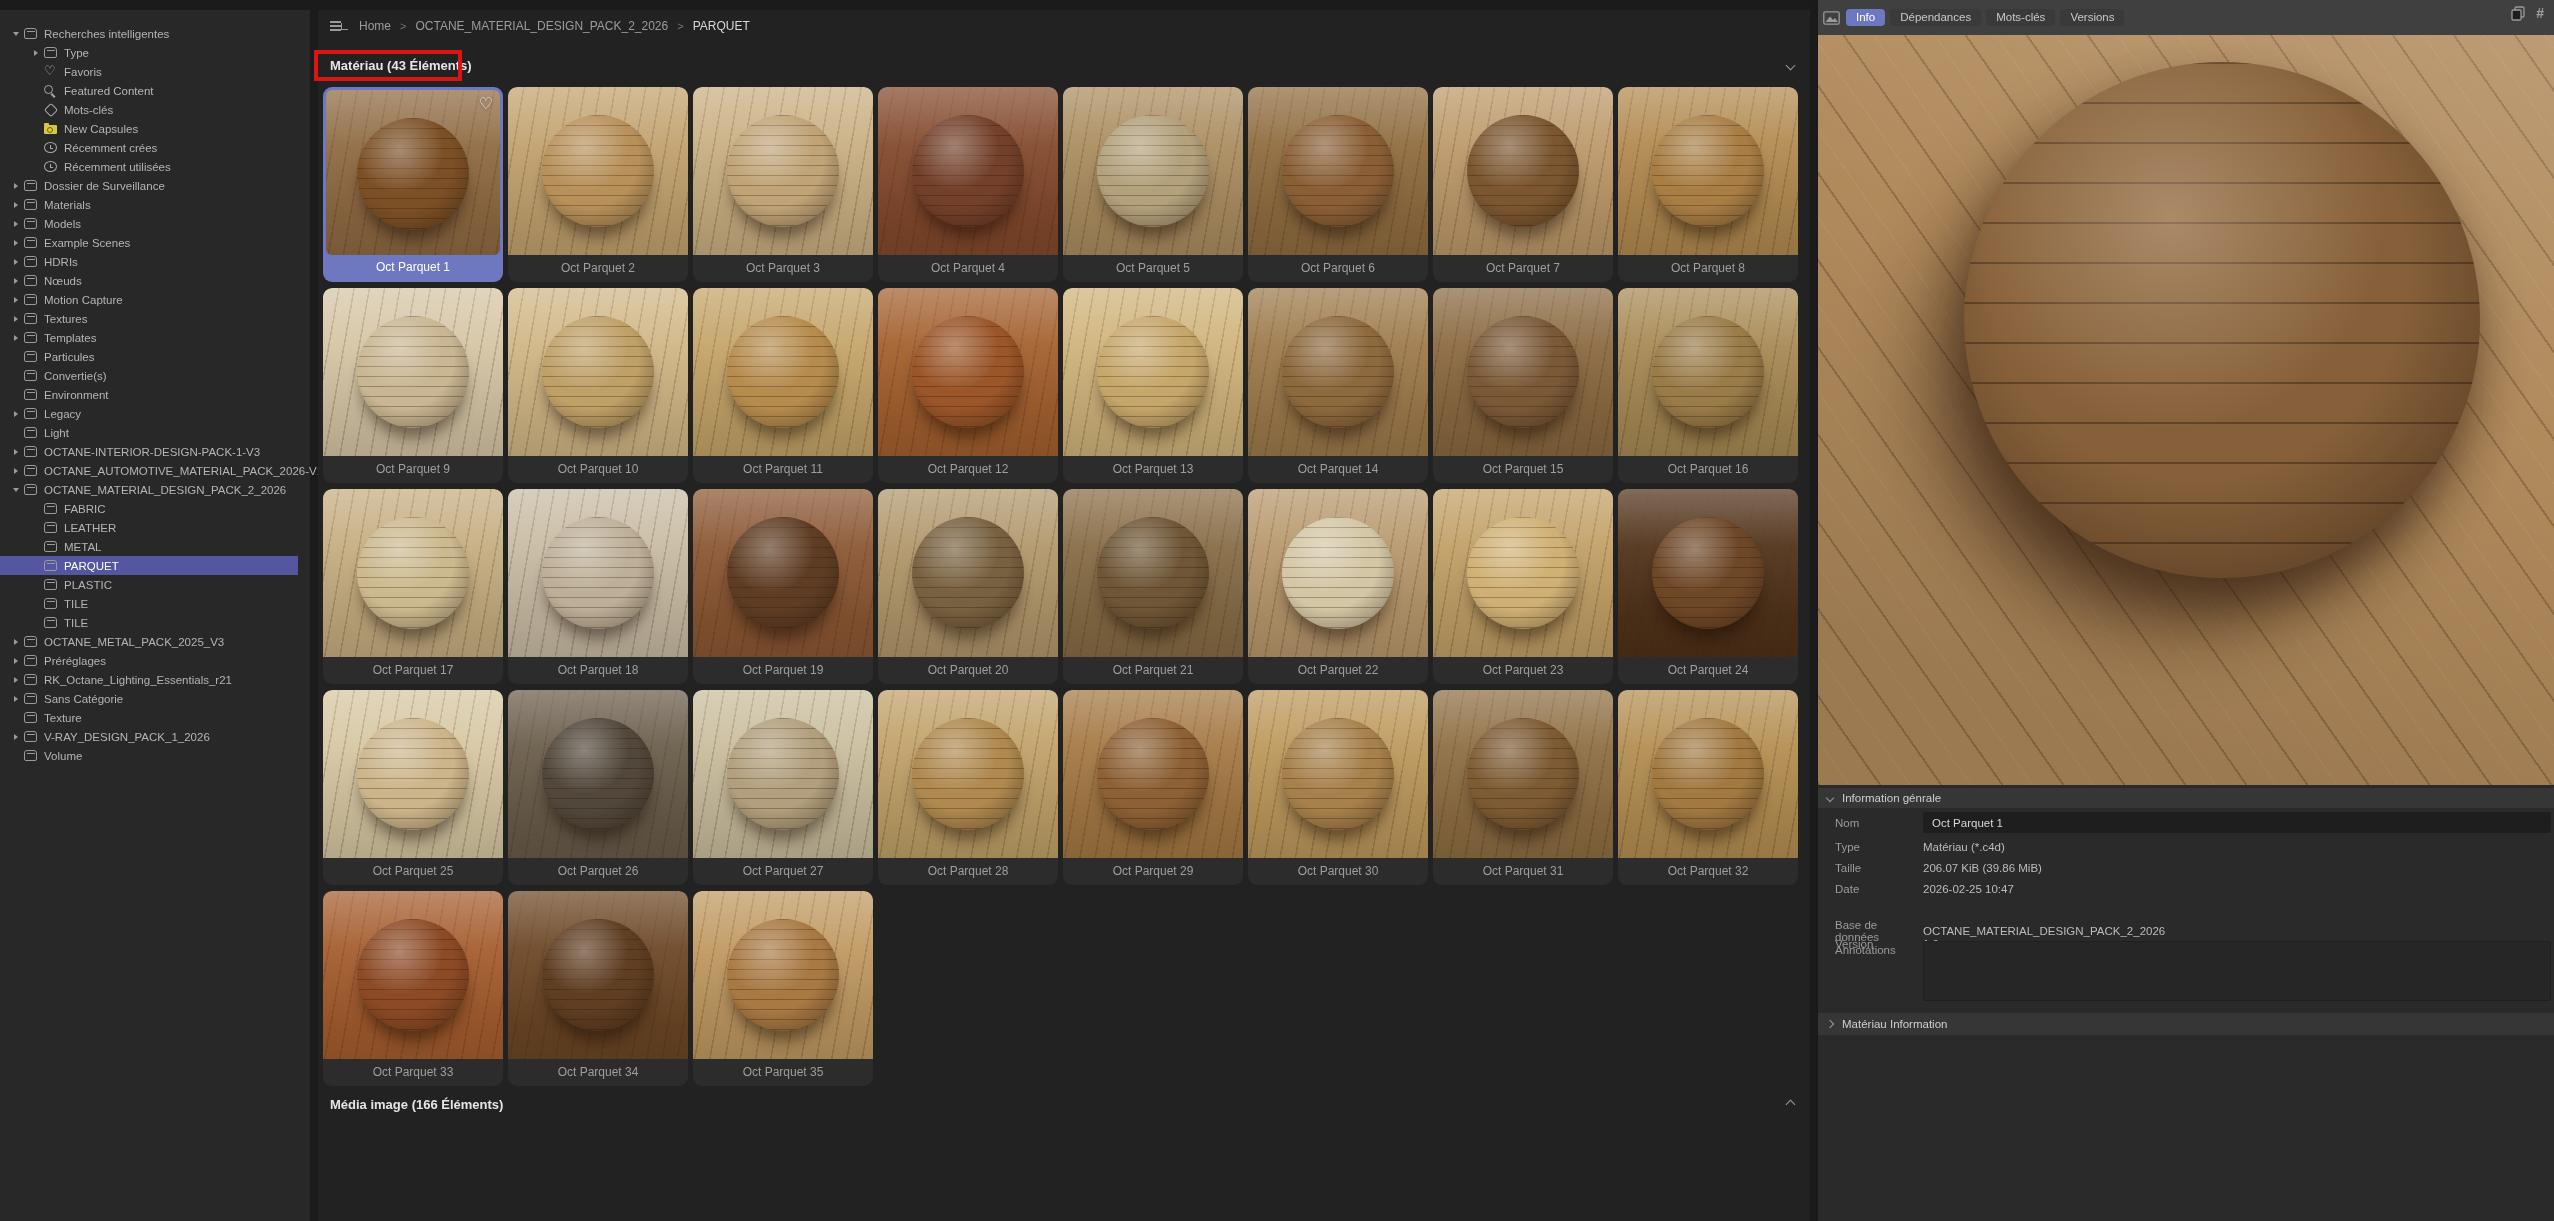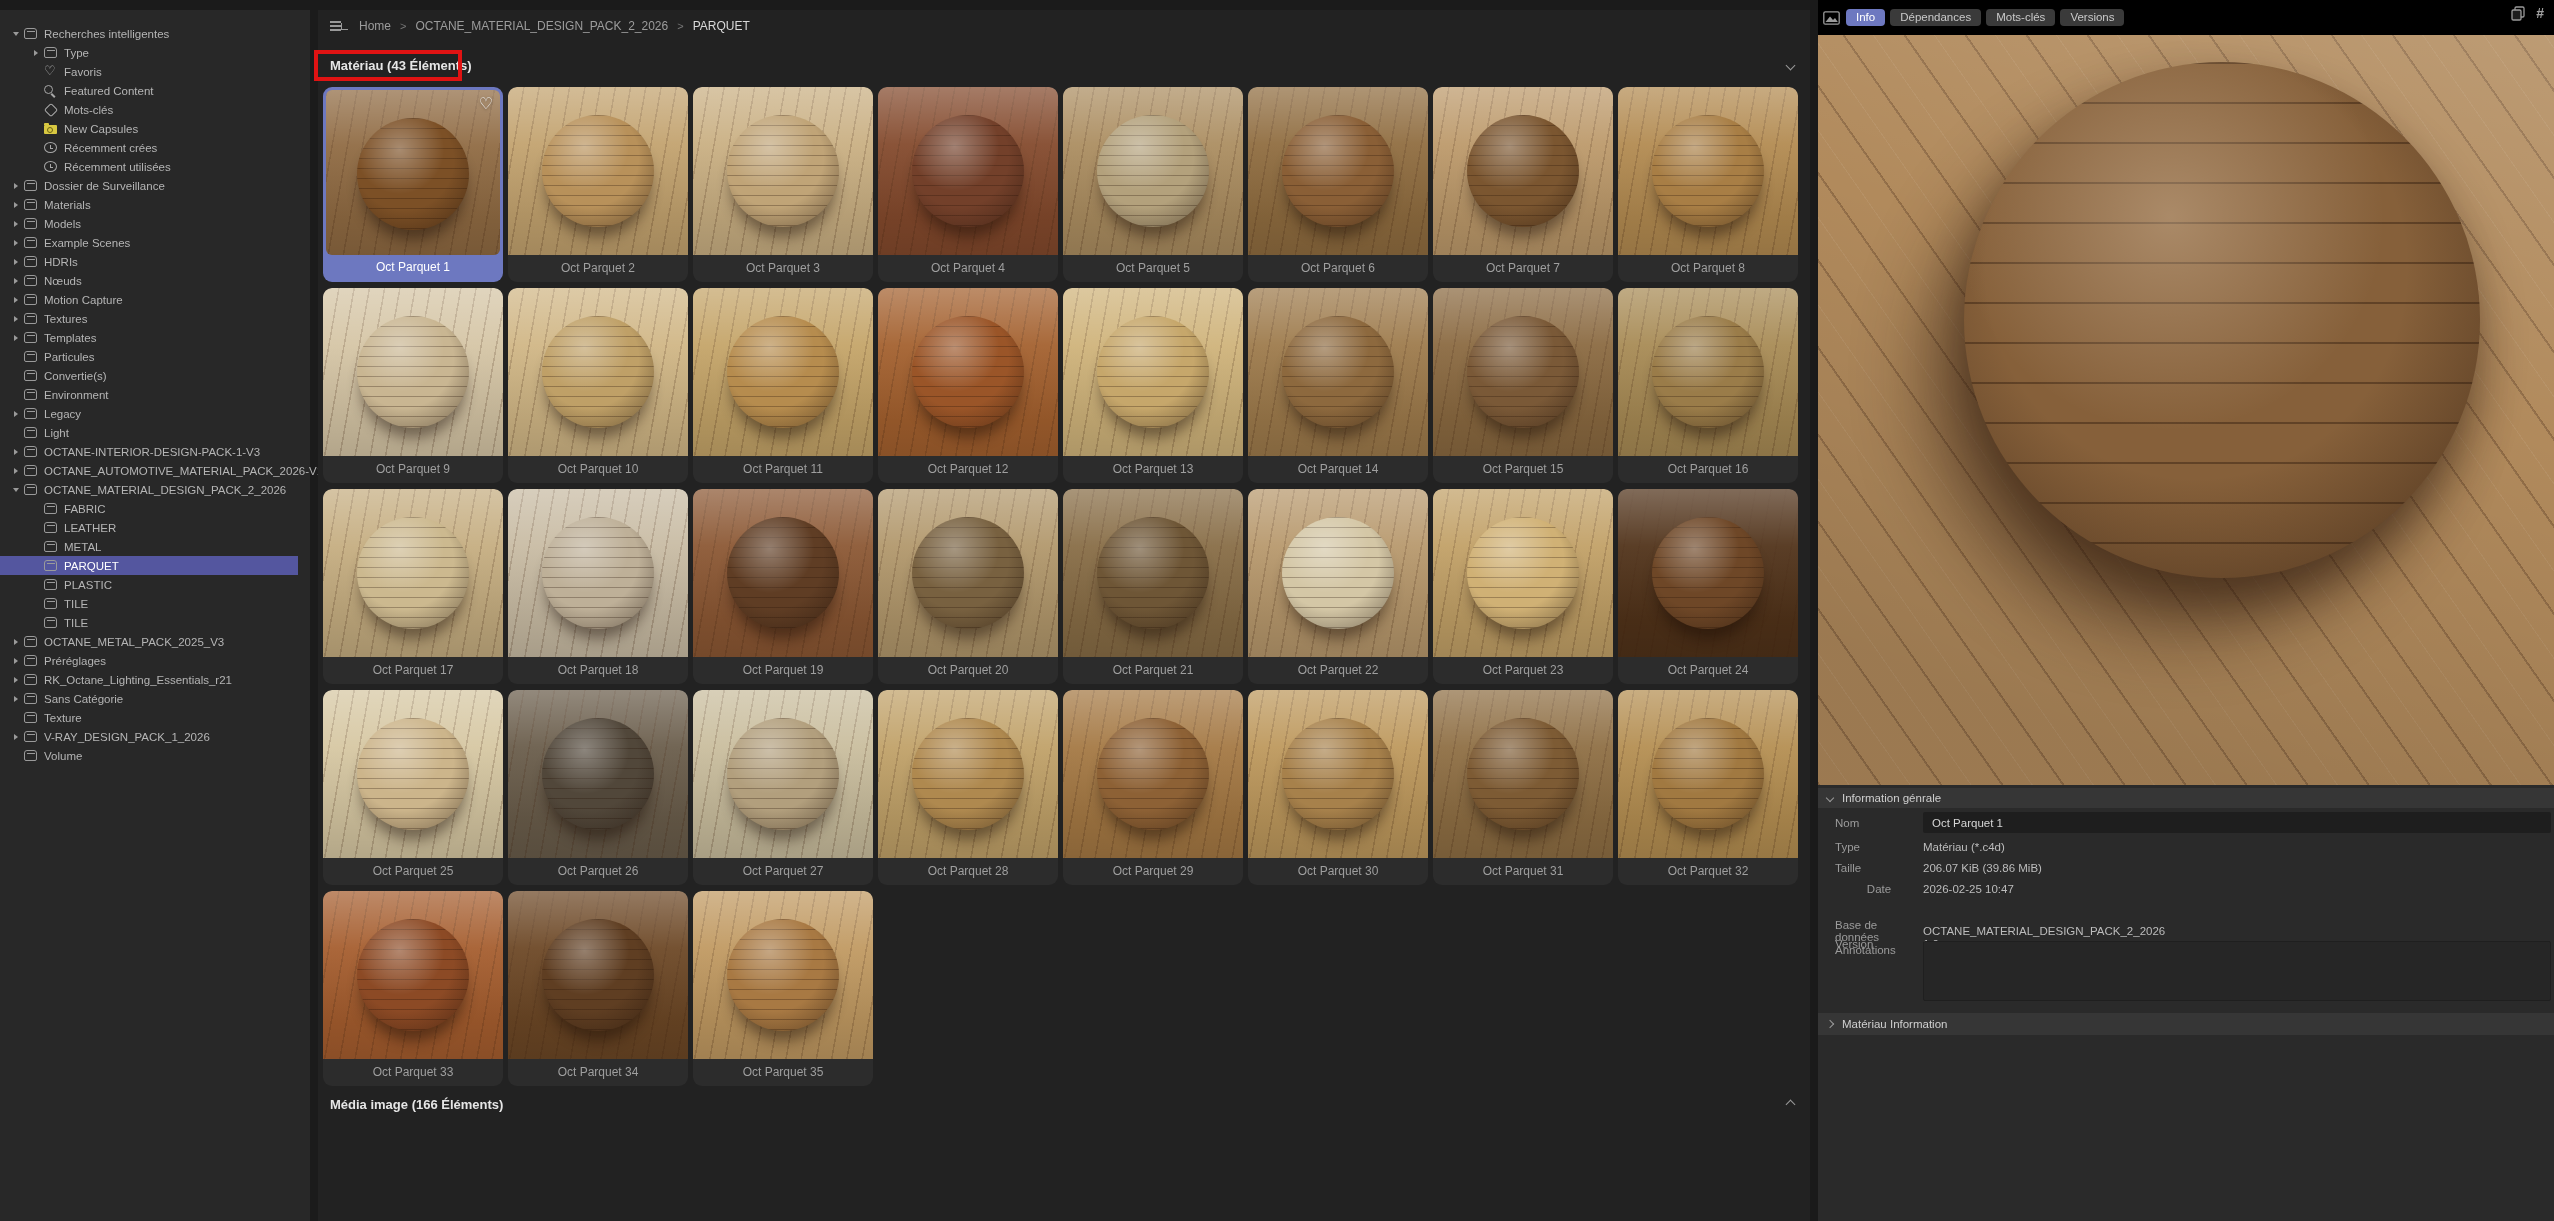--- a/index.html
+++ b/index.html
@@ -73,21 +73,21 @@
       radial-gradient(circle at 42% 38%, rgba(255,255,255,0) 52%, rgba(25,12,4,.38) 88%, rgba(20,10,4,.5)),
       repeating-linear-gradient(180deg, rgba(40,20,8,.30) 0 1px, rgba(255,255,255,0) 1px 10px);
     box-shadow:0 14px 14px -4px rgba(25,12,5,.45);}
   .heart{position:absolute;right:7px;top:4px;font-size:16px;color:#efefef;text-shadow:0 1px 3px rgba(0,0,0,.6);}
   .tname{height:27px;line-height:27px;text-align:center;font-size:12px;color:#9f9f9f;
     overflow:hidden;white-space:nowrap;}
   .tile.selected .tname{height:24px;line-height:24px;color:#fff;}
 
   
   .inspector{position:absolute;left:1818px;top:0;width:736px;height:1221px;background:#2a2a2a;}
-  .tabbar{position:absolute;left:0;top:0;width:736px;height:35px;background:#000000;display:flex;align-items:center;}
+  .tabbar{position:absolute;left:0;top:0;width:736px;height:35px;background:#404040;display:flex;align-items:center;}
   .img-icon{margin-left:5px;width:17px;height:14px;flex:0 0 17px;}
   .tabs{display:flex;margin-left:6px;gap:5px;}
   .tab{border:none;border-radius:4px;background:#3a3a3a;color:#c9c9c9;font-size:11.5px;
     height:17px;padding:0 10px;line-height:17px;font-family:inherit;cursor:default;}
   .tab.active{background:var(--accent,#6d78c0);color:#fff;}
   .topicons{position:absolute;right:10px;top:5px;display:flex;align-items:center;gap:11px;}
   .hash{color:#a0a0a0;font-size:14px;font-weight:bold;}
 
   .preview{position:absolute;left:0;top:35px;width:736px;height:750px;overflow:hidden;
     background-color:#b18a5c;
@@ -109,21 +109,21 @@
   .strip-general{top:788px;height:20px;}
   .strip-material{top:1013px;height:22px;}
 
   .frow{position:absolute;left:0;width:736px;height:21px;display:flex;align-items:center;font-size:11.5px;}
   .flabel{color:#9b9b9b;padding-left:17px;width:105px;flex:0 0 105px;}
   .fvalue{color:#bcbcbc;}
   .nom-row{top:812px;}
   .nom-input{margin-left:0;width:628px;height:21px;background:#1e1e1e;border:none;border-radius:2px;
     color:#d6d6d6;font-size:11.5px;padding-left:9px;font-family:inherit;}
   .rows-block .frow:nth-child(1){top:836px;} .rows-block .frow:nth-child(2){top:857px;}
-  .rows-block .frow:nth-child(3){top:878px;text-align:center;} .rows-block .frow:nth-child(4){top:899px;margin-top:34px;}
+  .rows-block .frow:nth-child(3){top:878px;} .rows-block .frow:nth-child(4){top:899px;margin-top:34px;}
   .rows-block .frow:nth-child(5){top:920px;}
   .ann-row{top:941px;height:60px;align-items:flex-start;}
   .ann-row .flabel{padding-top:3px;}
   .ann-box{width:628px;height:60px;background:#262626;border:1px solid #1f1f1f;border-radius:2px;resize:none;}
 </style>
 </head>
 <body>
 
 <div class="topstrip"></div>
 <div class="vdiv"></div>

